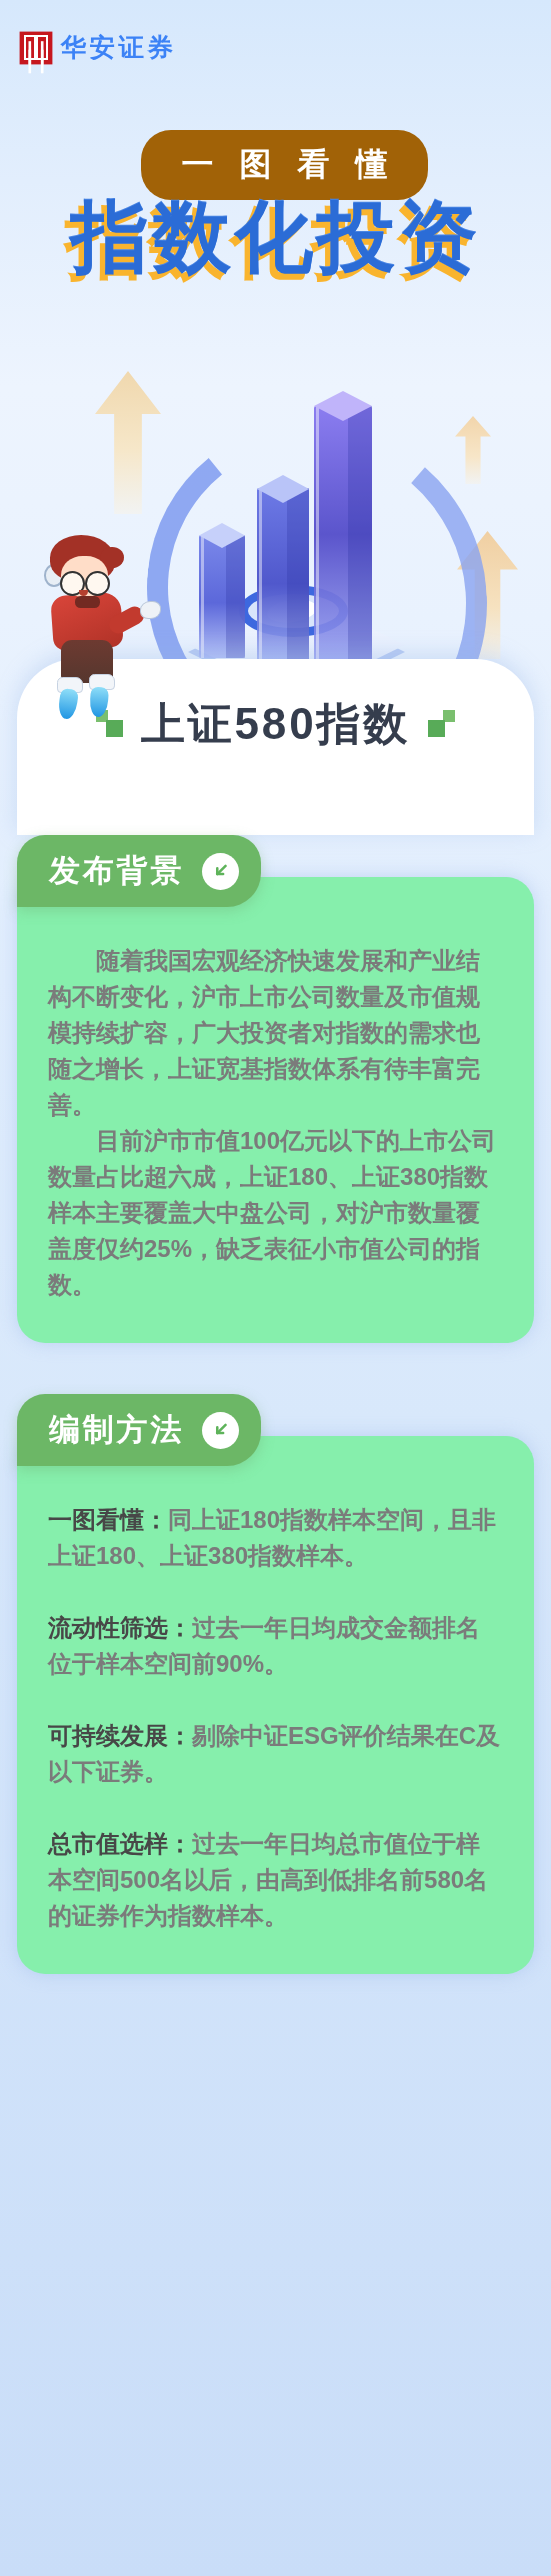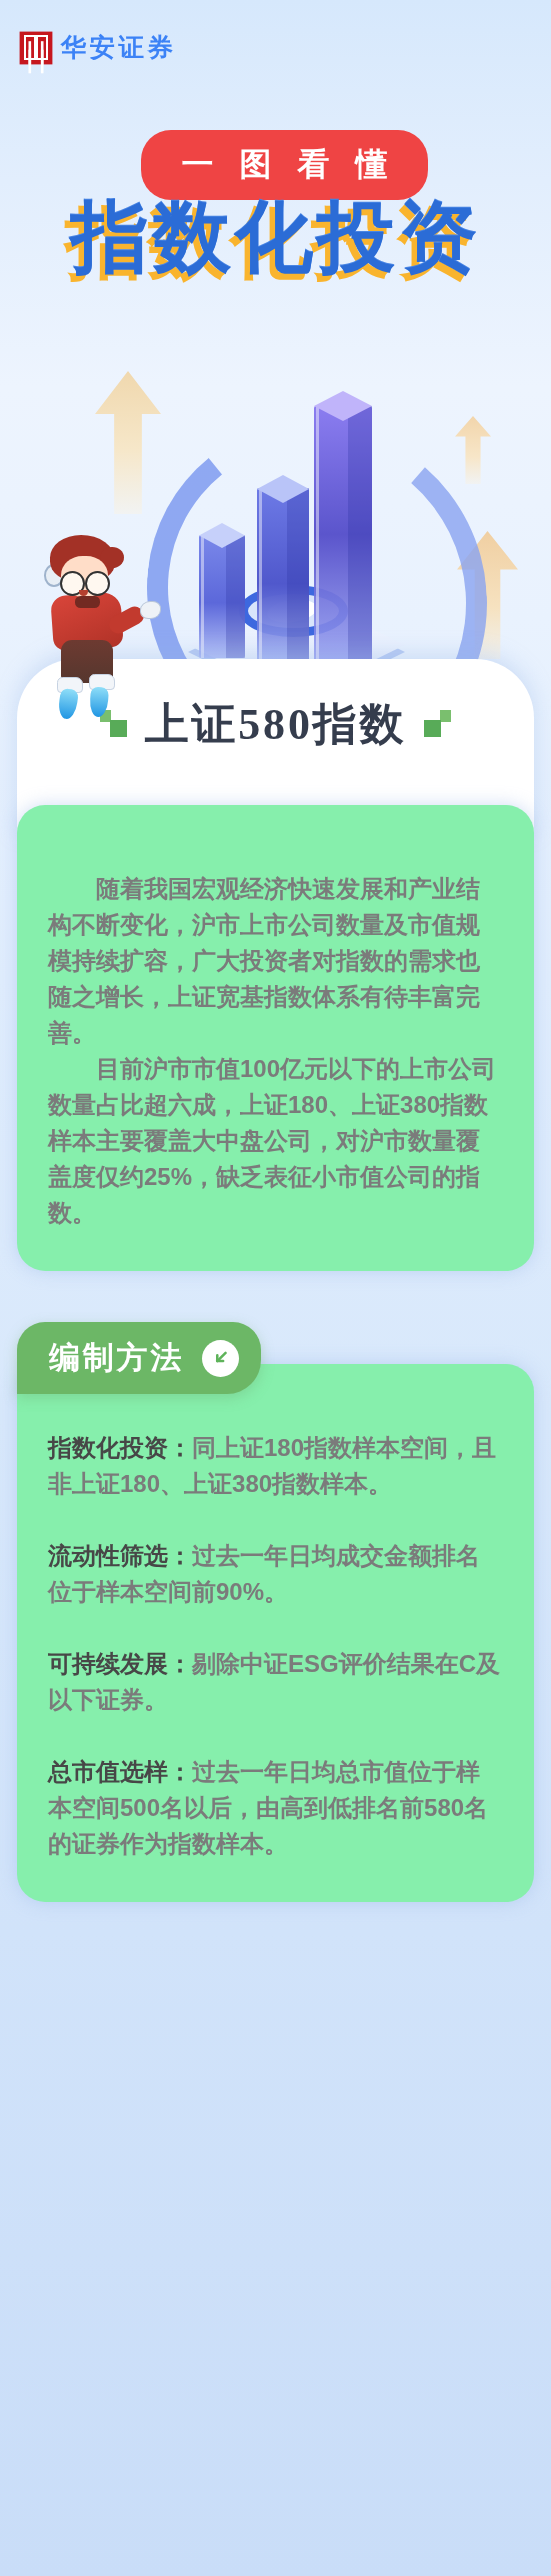--- a/index.html
+++ b/index.html
@@ -9,21 +9,21 @@
     background:linear-gradient(180deg,#d6e8fc 0%,#e2eefd 7%,#edf4fe 15%,#e9f2fe 24%,#e0edfd 38%,#d8e8fb 55%,#d1e3fa 75%,#c9ddf8 100%);
   }
   
   .header{position:absolute;top:30px;left:21px;display:flex;align-items:center;gap:9.7px;}
   .seal{width:30px;height:30px;background:#c6171e;position:relative;box-shadow:0 0 0 1.4px #c6171e;}
   .seal::before{content:"";position:absolute;inset:2.8px;border:2.1px solid #fff;}
   .seal::after{content:"";position:absolute;left:13px;top:2.8px;width:4.1px;height:25px;background:#fff;box-shadow:-6.2px 5.5px 0 -0.7px #fff,6.2px 5.5px 0 -0.7px #fff,-6.2px 14px 0 -0.7px #fff,6.2px 14px 0 -0.7px #fff;}
   .brand{font-family:"Liberation Serif","DejaVu Serif",serif;font-weight:700;font-size:25.5px;color:#3b82f6;letter-spacing:3.4px;}
   .brand-suffix{font-family:"Liberation Serif","DejaVu Serif",serif;font-weight:700;font-size:23.4px;color:#1c1712;letter-spacing:4.8px;margin-left:4.1px;}
   
-  .badge{position:absolute;top:130px;left:141px;width:287px;height:70px;background:#ef4444;border-radius:30px;
+  .badge{position:absolute;top:130px;left:141px;width:287px;height:70px;background:#a16207;border-radius:30px;
     display:flex;align-items:center;justify-content:center;color:#fff;font-size:32px;font-weight:700;letter-spacing:26px;text-indent:26px;}
   .big-title{position:absolute;top:192px;left:0;width:552px;height:103px;text-align:center;}
   .big-title .layer{position:absolute;left:0;width:100%;font-size:78px;font-weight:900;letter-spacing:4.1px;line-height:90px;}
   .big-title .shadow{color:#f9b42e;transform:translate(-5.5px,6.2px);}
   .big-title .main{color:#2b6cd6;text-shadow:0 -1.4px 0 #4a86e4;}
   
   .hero{position:absolute;top:290px;left:0;width:552px;height:369px;}
   .hero *{position:absolute;}
   .arrow{clip-path:polygon(50% 0%,100% 30%,71% 30%,71% 100%,29% 100%,29% 30%,0% 30%);}
   .arrow-a{left:95px;top:81px;width:66px;height:143px;background:linear-gradient(180deg,#f0d8ae 0%,#f6e7c9 55%,rgba(250,243,228,.45) 100%);}
@@ -69,21 +69,21 @@
   .char .legs{left:23.4px;top:105px;width:52px;height:43px;background:linear-gradient(180deg,#6d3a31,#56372e);border-radius:11px 11px 7px 7px;}
   .char .shoe{width:24px;height:14px;background:#f2f5f9;border:1.4px solid #c6d2e2;border-radius:5.5px 7px 4.1px 4.1px;}
   .char .shoe-l{left:19.3px;top:142px;}
   .char .shoe-r{left:51px;top:139px;}
   .char .flame{width:18px;height:30px;background:linear-gradient(180deg,#8fdef8,#2196e3);border-radius:50% 50% 60% 60%/30% 30% 70% 70%;}
   .char .flame-l{left:21px;top:154px;transform:rotate(8deg);}
   .char .flame-r{left:52px;top:152px;transform:rotate(4deg);}
   
   .title-panel{position:absolute;top:659px;left:17px;width:517px;height:176px;background:#fff;border-radius:59px 59px 0 0;
     box-shadow:0 -4.1px 21px rgba(150,180,230,.35);}
-  .title-row{display:flex;align-items:center;justify-content:center;gap:16px;padding-top:36px;font-family:Liberation Serif, serif;}
+  .title-row{display:flex;align-items:center;justify-content:center;gap:16px;padding-top:36px;}
   .index-title{font-size:44px;font-weight:800;color:#353d4d;letter-spacing:2.8px;}
   .pixel-deco{position:relative;width:29px;height:29px;}
   .pixel-deco i{position:absolute;display:block;}
   .pixel-deco .sq-s{width:11.7px;height:11.7px;background:#7abf6e;}
   .pixel-deco .sq-b{width:16.6px;height:16.6px;background:#58ab58;}
   .deco-left .sq-s{left:0;top:0;}
   .deco-left .sq-b{left:10.3px;top:10.3px;}
   .deco-right .sq-s{right:0;top:0;}
   .deco-right .sq-b{right:10.3px;top:10.3px;left:auto;}
   
@@ -172,40 +172,49 @@
     <div class="pixel-deco deco-right">
         <i class="sq-s"></i>
         <i class="sq-b"></i>
       </div>
   </div>
 </div>
 
 <div class="sections">
 
   <div class="section gap-1">
+    <div class="section-tab">
+      <span>发布背景</span>
+      <span class="tab-icon">
+        <svg width="23.4" height="23.4" viewBox="0 0 24 24" fill="none" stroke="#5eb35a" stroke-width="2.6" stroke-linecap="round" stroke-linejoin="round">
+          <path d="M17 7 L8.5 15.5"></path>
+            <path d="M8.5 9.5 V15.5 H14.5"></path>
+        </svg>
+      </span>
+    </div>
     <div class="section-card">
       <p class="para">随着我国宏观经济快速发展和产业结构不断变化，沪市上市公司数量及市值规模持续扩容，广大投资者对指数的需求也随之增长，上证宽基指数体系有待丰富完善。</p>
       <p class="para">目前沪市市值100亿元以下的上市公司数量占比超六成，上证180、上证380指数样本主要覆盖大中盘公司，对沪市数量覆盖度仅约25%，缺乏表征小市值公司的指数。</p>
     </div>
   </div>
 
 
   <div class="section gap-3">
     <div class="section-tab">
       <span>编制方法</span>
       <span class="tab-icon">
         <svg width="23.4" height="23.4" viewBox="0 0 24 24" fill="none" stroke="#5eb35a" stroke-width="2.6" stroke-linecap="round" stroke-linejoin="round">
           <path d="M17 7 L8.5 15.5"></path>
             <path d="M8.5 9.5 V15.5 H14.5"></path>
         </svg>
       </span>
     </div>
     <div class="section-card">
       <p class="method-item">
-        <span class="method-label">指数化投资：</span><span class="method-text">同上证180指数样本空间，且非上证180、上证380指数样本。</span>
+        <span class="method-label">一图看懂：</span><span class="method-text">同上证180指数样本空间，且非上证180、上证380指数样本。</span>
       </p>
       <p class="method-item">
         <span class="method-label">流动性筛选：</span><span class="method-text">过去一年日均成交金额排名位于样本空间前90%。</span>
       </p>
       <p class="method-item">
         <span class="method-label">可持续发展：</span><span class="method-text">剔除中证ESG评价结果在C及以下证券。</span>
       </p>
       <p class="method-item">
         <span class="method-label">总市值选样：</span><span class="method-text">过去一年日均总市值位于样本空间500名以后，由高到低排名前580名的证券作为指数样本。</span>
       </p>

